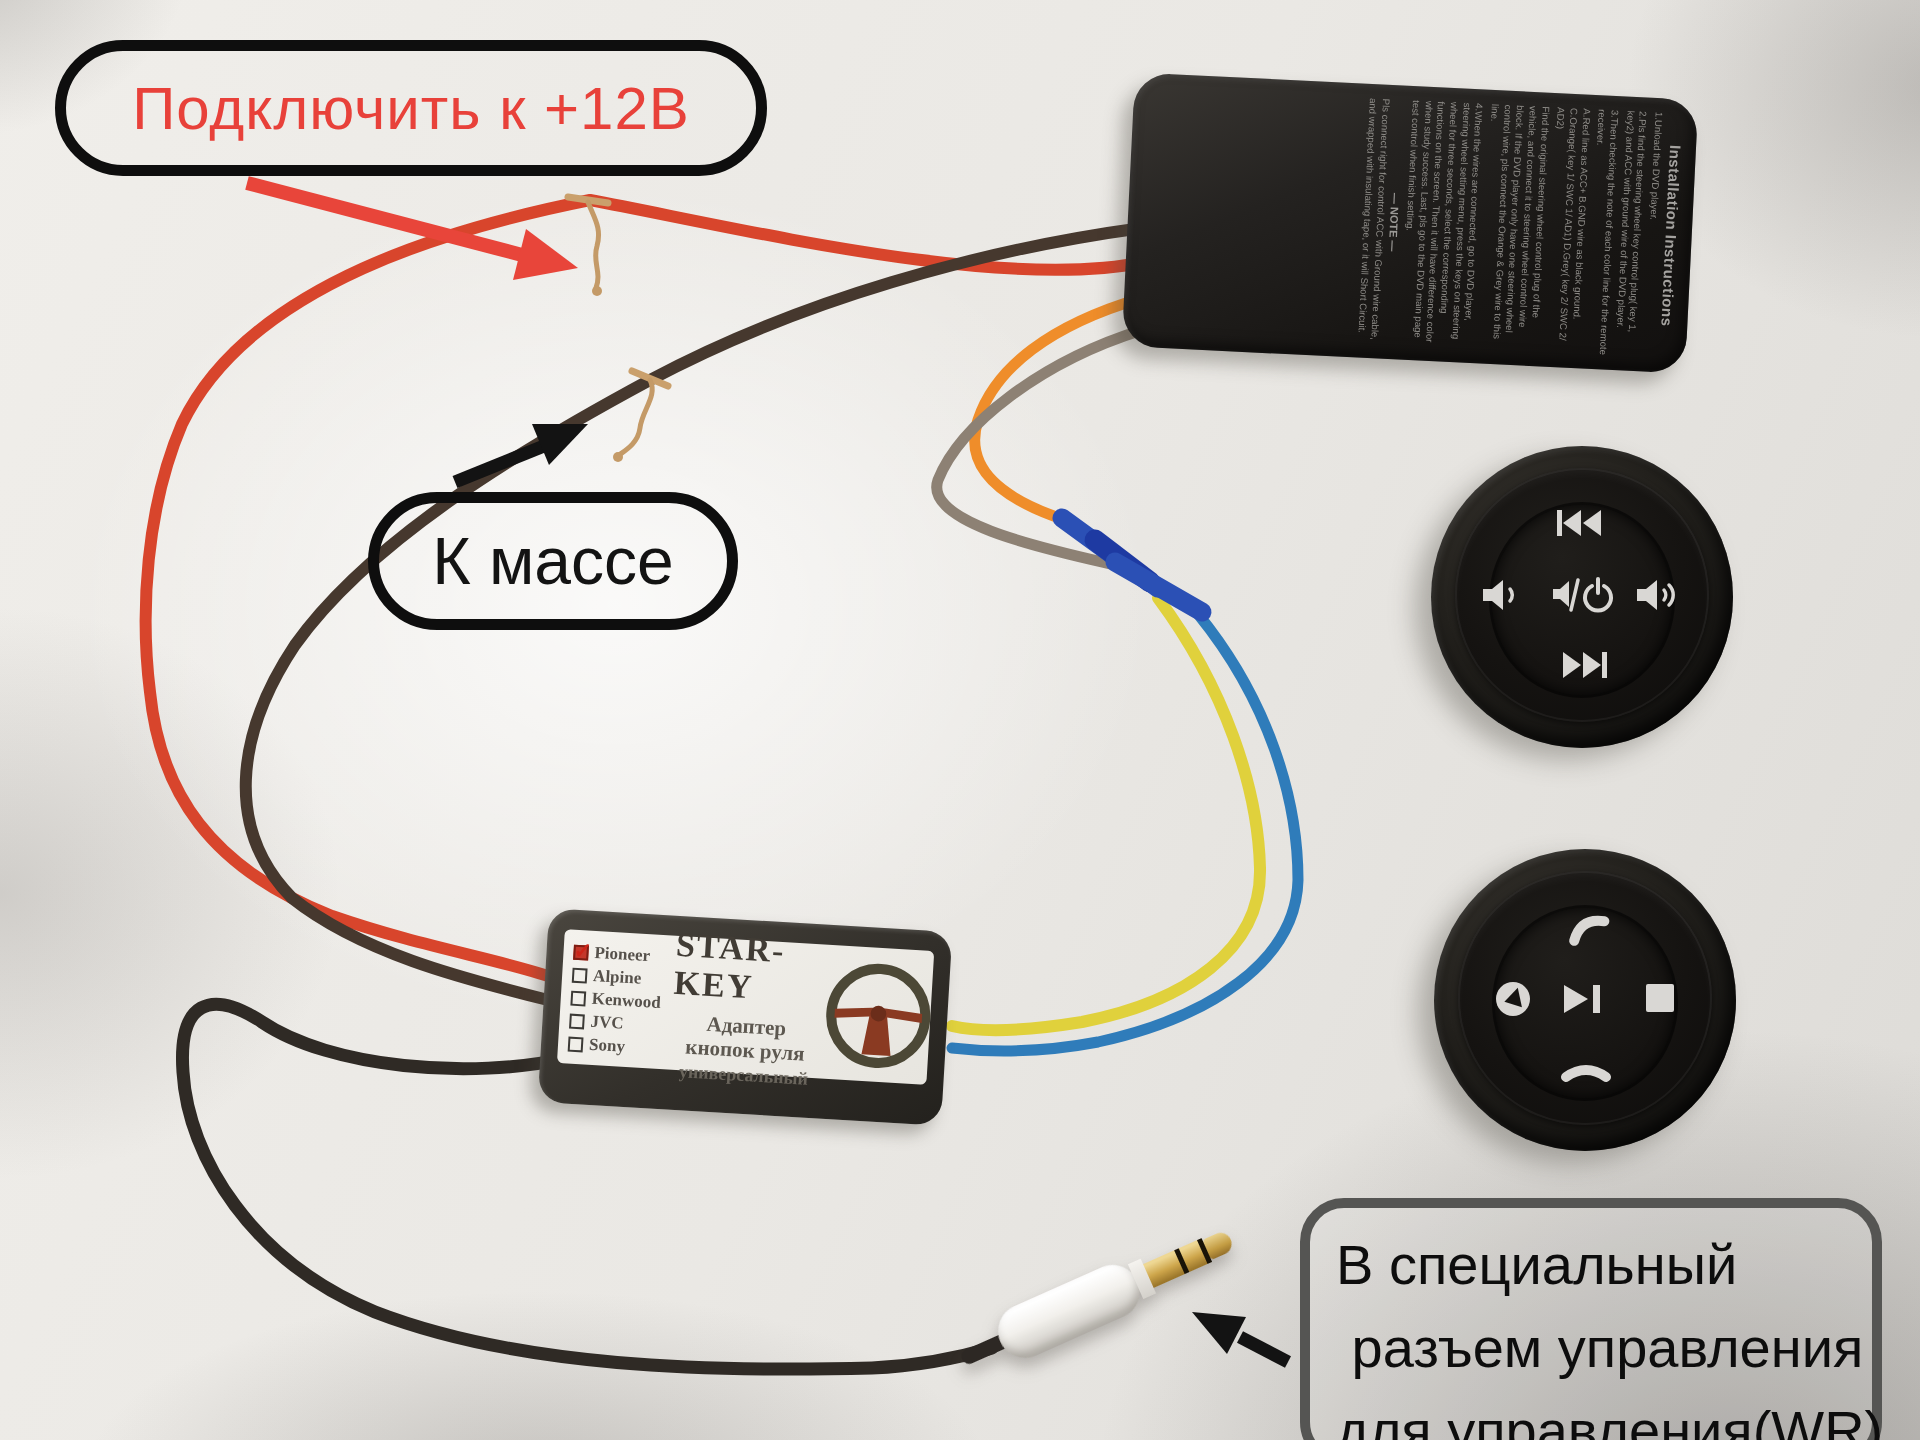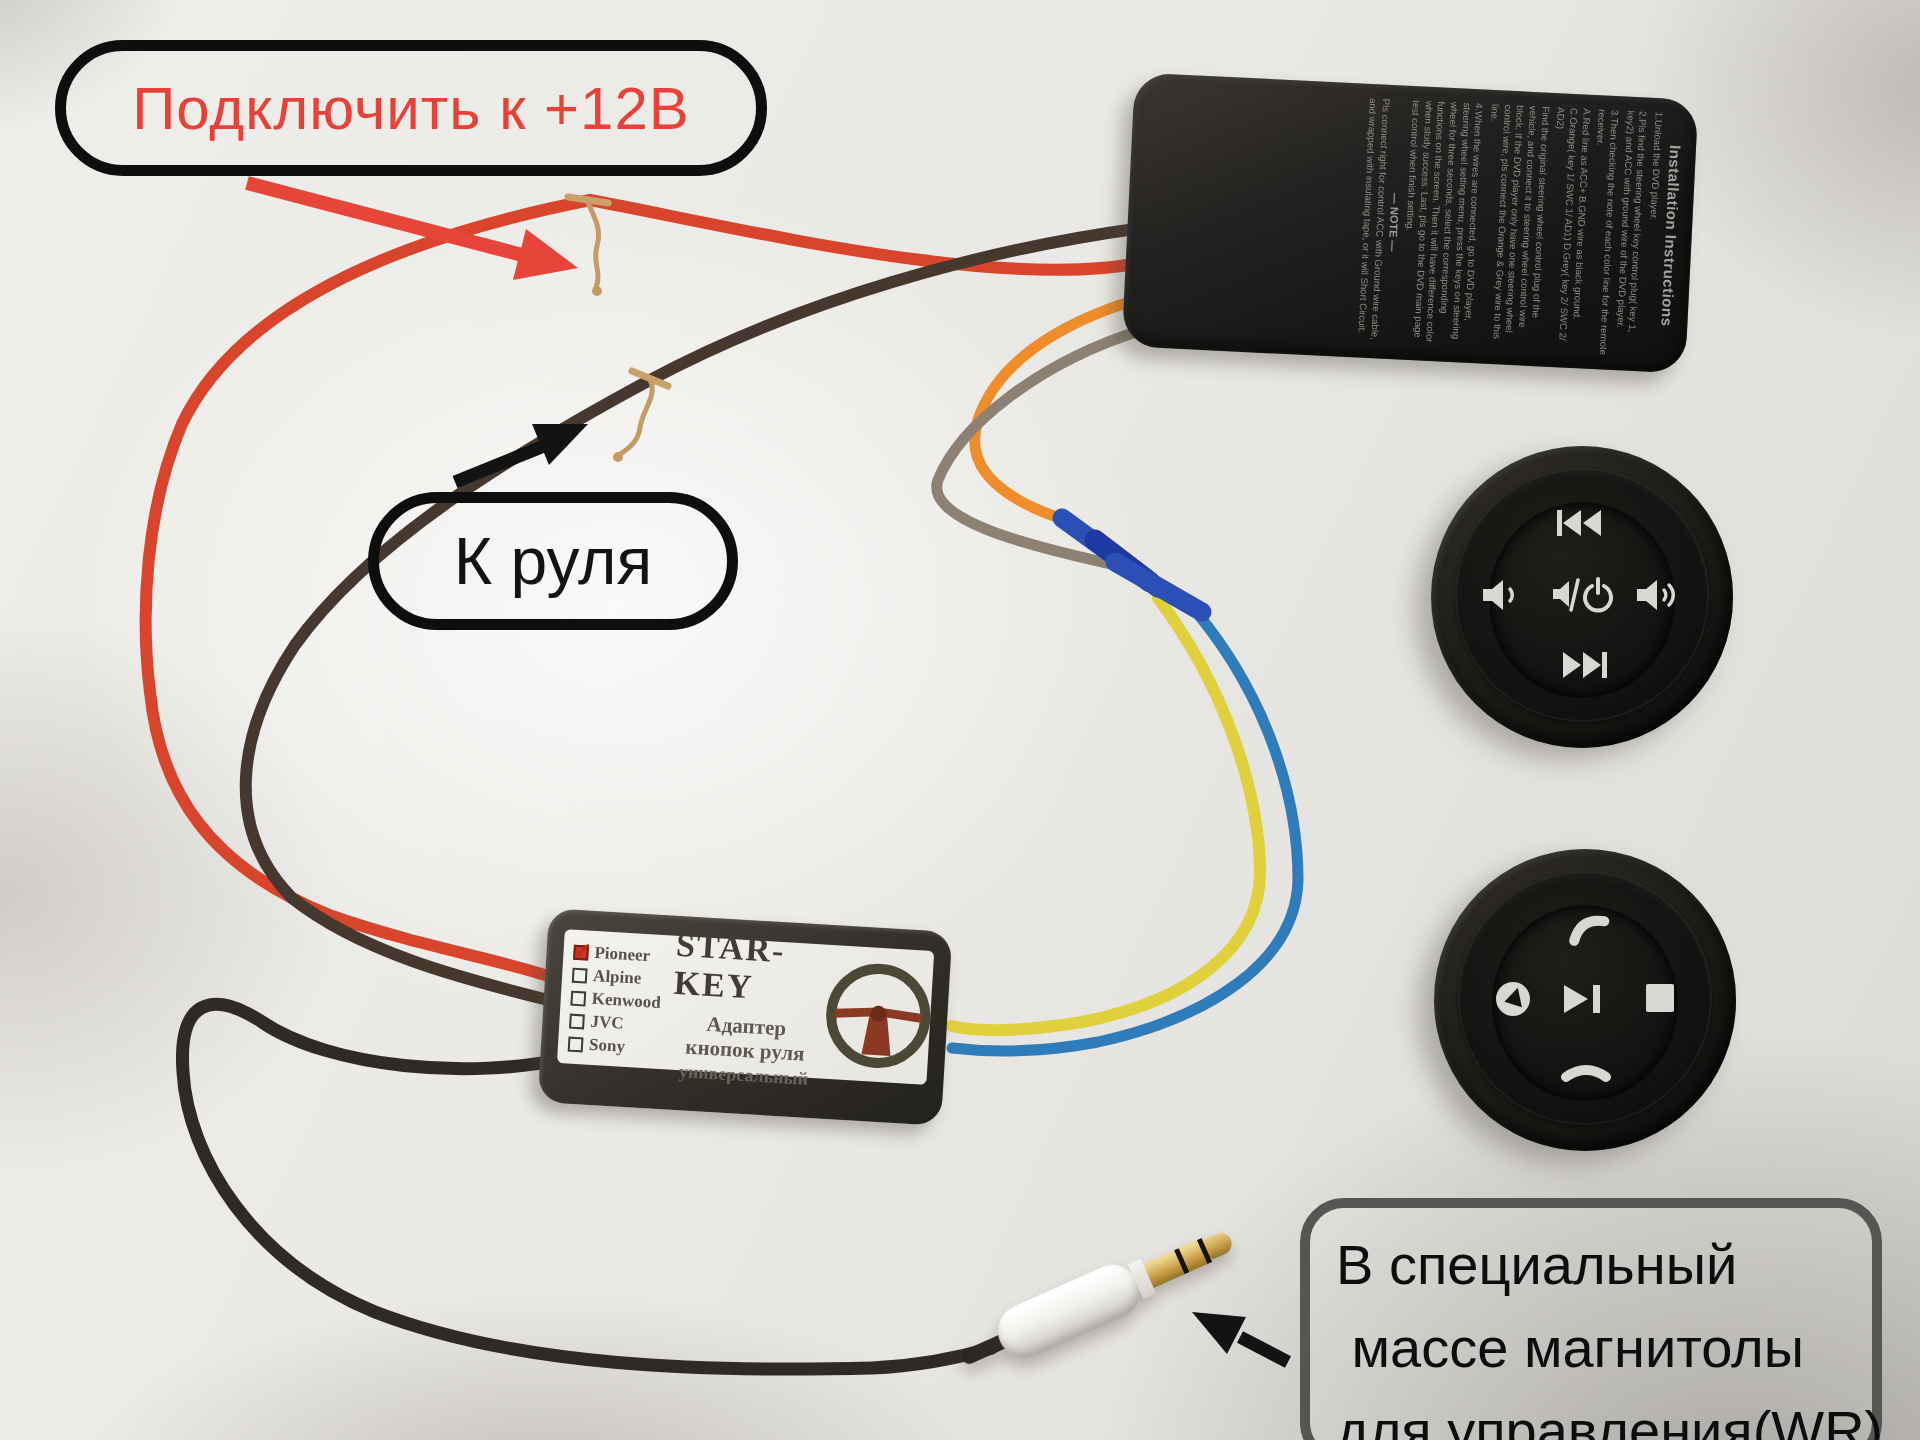--- a/index.html
+++ b/index.html
@@ -266,25 +266,25 @@
       <div class="gold g2"></div>
       <div class="ring"></div>
       <div class="tip"></div>
     </div>
   </div>
 
   <div class="pill pill-12v">
     <span>Подключить к +12В</span>
   </div>
   <div class="pill pill-gnd">
-    <span>К руля</span>
+    <span>К массе</span>
   </div>
   <div class="callout-jack">
     <div>В специальный</div>
-    <div> массе магнитолы</div>
+    <div> разъем управления</div>
     <div>для управления(WR)</div>
   </div>
 
   <svg class="layer" width="1920" height="1440" viewBox="0 0 1920 1440">
     <g>
       <line x1="247" y1="183" x2="522" y2="255" stroke="#e8453a" stroke-width="14"></line>
       <polygon points="578,268 513,280 526,229" fill="#e8453a"></polygon>
     </g>
     <g>
       <line x1="455" y1="482" x2="544" y2="446" stroke="#131313" stroke-width="13"></line>

